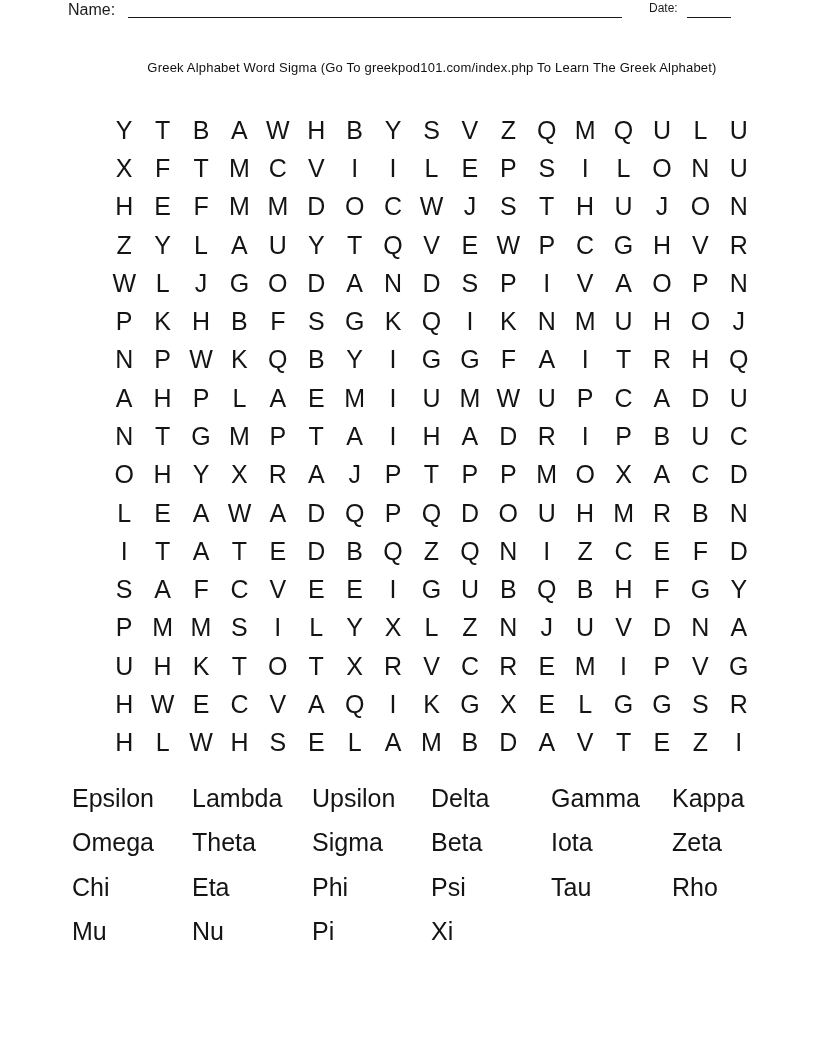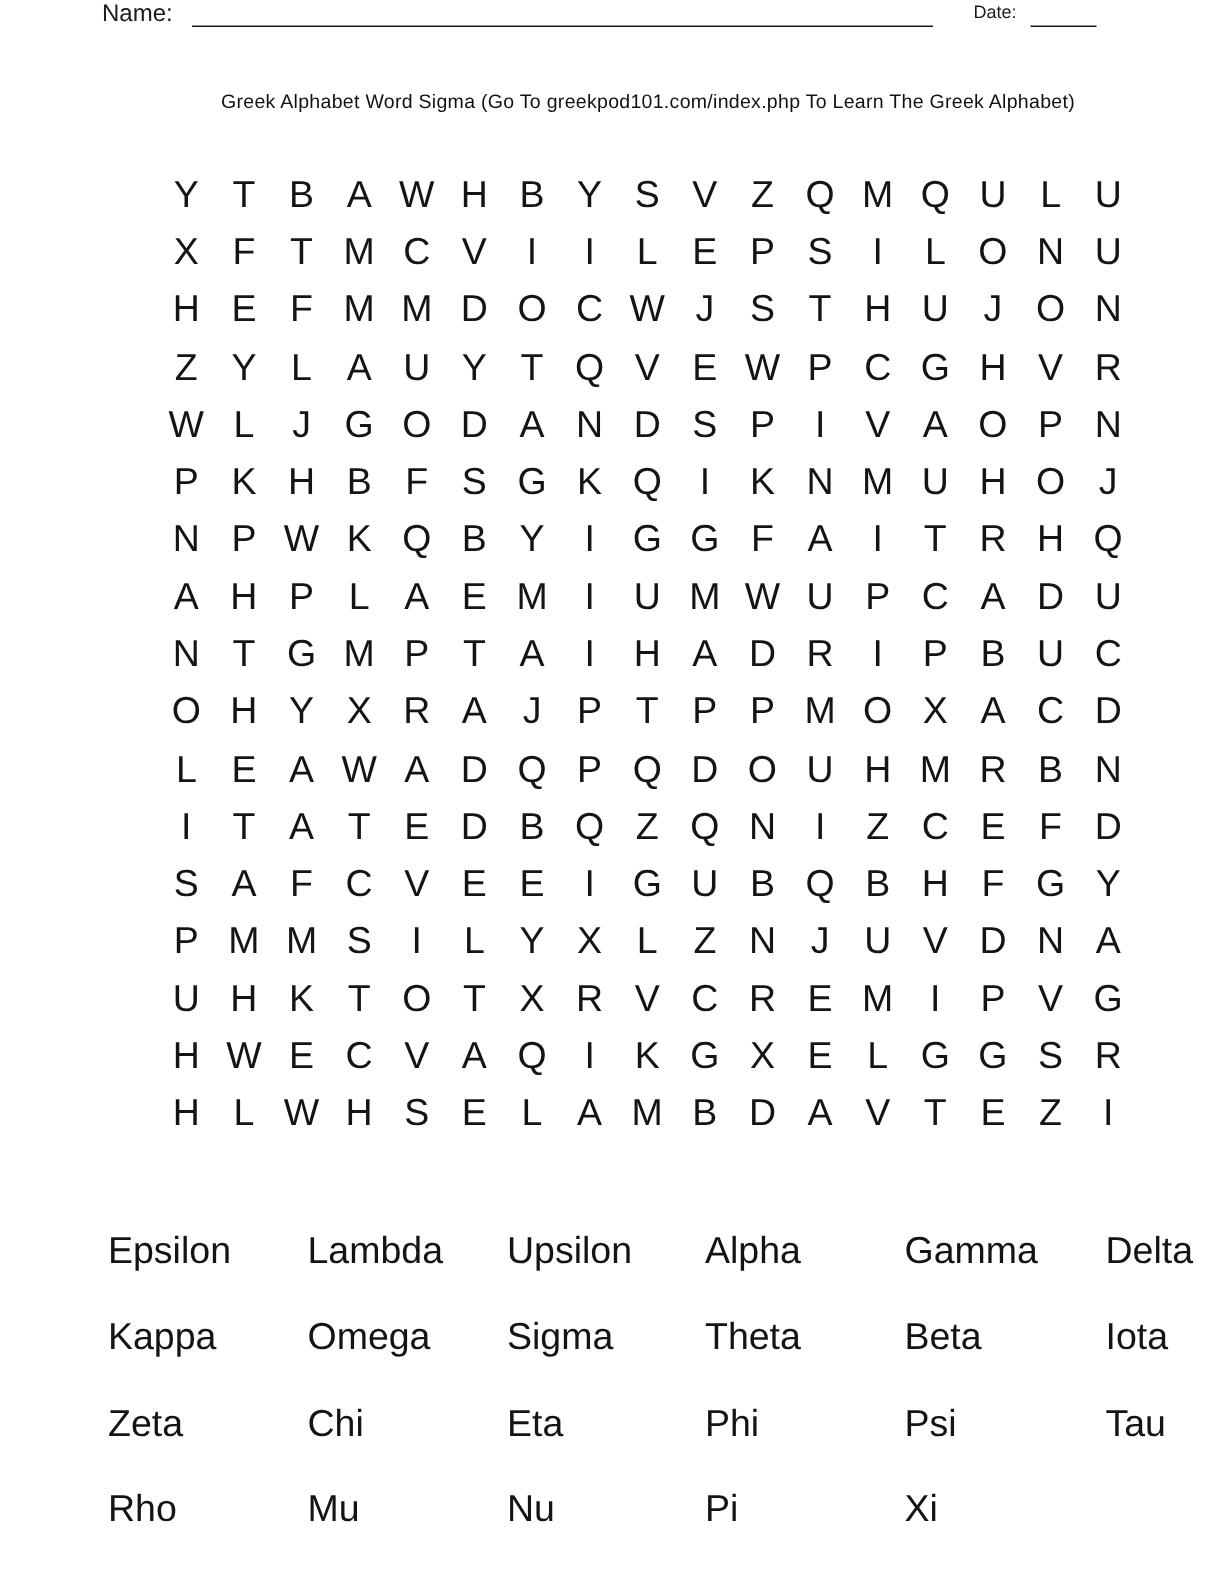--- a/index.html
+++ b/index.html
@@ -58,26 +58,25 @@
   .cell {
     display: flex;
     align-items: center;
     justify-content: center;
     font-size: 25px;
     color: #141414;
   }
 
   
   .words {
-    position: absolute; left: 48px; top: 812px;
+    position: absolute; left: 48px; top: 776px;
     width: 716px;
     display: grid;
     grid-template-columns: 120px 120px 119px 120px 121px 1fr;
     grid-auto-rows: 44.4px;
-    gap: 13px;
   }
   .word {
     font-size: 25px;
     line-height: 44.4px;
     white-space: nowrap;
     color: #141414;
   }
 </style>
 </head>
 <body>
@@ -380,27 +379,26 @@
       <div class="cell">T</div>
       <div class="cell">E</div>
       <div class="cell">Z</div>
       <div class="cell">I</div>
     </div>
 
   <div class="words">
       <div class="word">Epsilon</div>
       <div class="word">Lambda</div>
       <div class="word">Upsilon</div>
-      <div class="word">Alpha</div>
+      <div class="word">Delta</div>
       <div class="word">Gamma</div>
-      <div class="word">Delta</div>
       <div class="word">Kappa</div>
       <div class="word">Omega</div>
+      <div class="word">Theta</div>
       <div class="word">Sigma</div>
-      <div class="word">Theta</div>
       <div class="word">Beta</div>
       <div class="word">Iota</div>
       <div class="word">Zeta</div>
       <div class="word">Chi</div>
       <div class="word">Eta</div>
       <div class="word">Phi</div>
       <div class="word">Psi</div>
       <div class="word">Tau</div>
       <div class="word">Rho</div>
       <div class="word">Mu</div>

